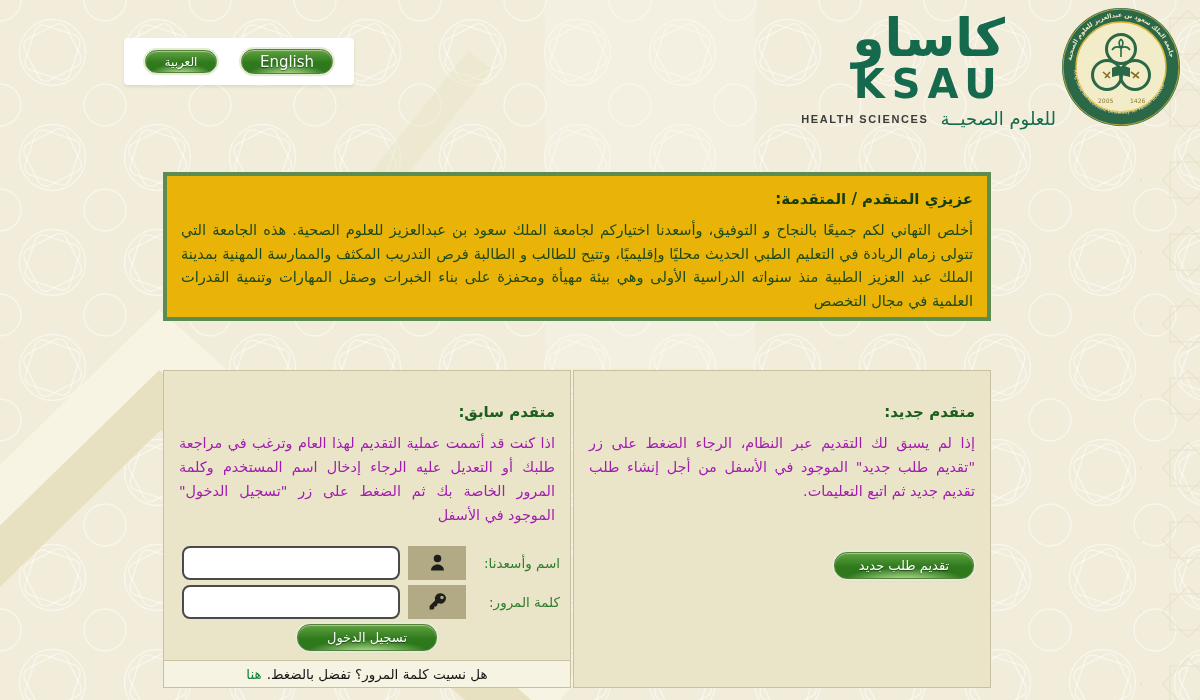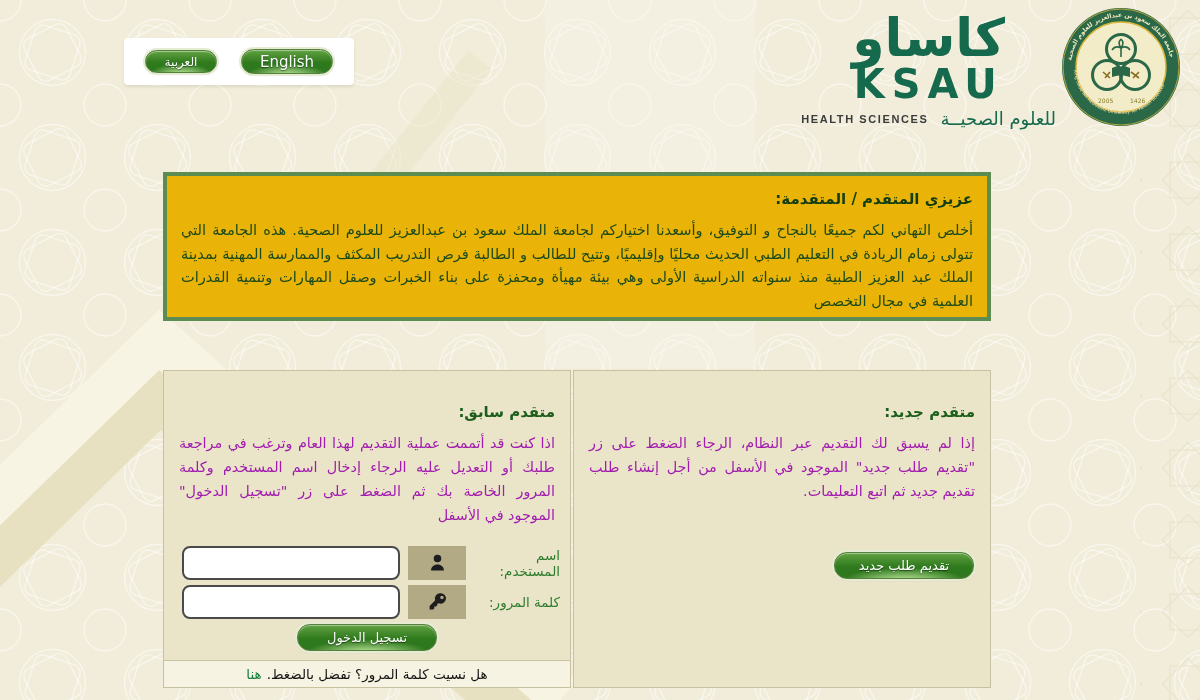--- a/index.html
+++ b/index.html
@@ -165,21 +165,21 @@
   <h2>عزيزي المتقدم / المتقدمة:</h2>
   <p>أخلص التهاني لكم جميعًا بالنجاح و التوفيق، وأسعدنا اختياركم لجامعة الملك سعود بن عبدالعزيز للعلوم الصحية.  هذه الجامعة التي تتولى زمام الريادة في التعليم الطبي الحديث محليًا وإقليميًا، وتتيح للطالب و الطالبة فرص التدريب المكثف والممارسة المهنية بمدينة الملك عبد العزيز الطبية منذ سنواته الدراسية الأولى وهي بيئة مهيأة ومحفزة على بناء الخبرات وصقل المهارات وتنمية القدرات العلمية في مجال التخصص</p>
 </div>
 
 <div class="panel panel-prev">
   <h3>متقدم سابق:</h3>
   <p>اذا كنت قد أتممت عملية التقديم لهذا العام وترغب في مراجعة طلبك أو التعديل عليه الرجاء إدخال اسم المستخدم وكلمة المرور الخاصة بك ثم الضغط على زر "تسجيل الدخول" الموجود في الأسفل</p>
 
   <div class="login-form">
     <div class="form-row">
-      <span class="form-label">اسم المستخدم:</span>
+      <span class="form-label">اسم وأسعدنا:</span>
       <span class="icon-box">
         <svg viewBox="0 0 24 24" width="21" height="21" aria-hidden="true">
           <path fill="#1d1d1d" d="M12 3.2a4.3 4.3 0 1 1 0 8.6 4.3 4.3 0 0 1 0-8.6zM4.6 21c0-4.1 3.3-6.8 7.4-6.8s7.4 2.7 7.4 6.8z"></path>
         </svg>
       </span>
       <input class="text-input" type="text" value="" style="">
     </div>
     <div class="form-row">
       <span class="form-label">كلمة المرور:</span>
       <span class="icon-box">

